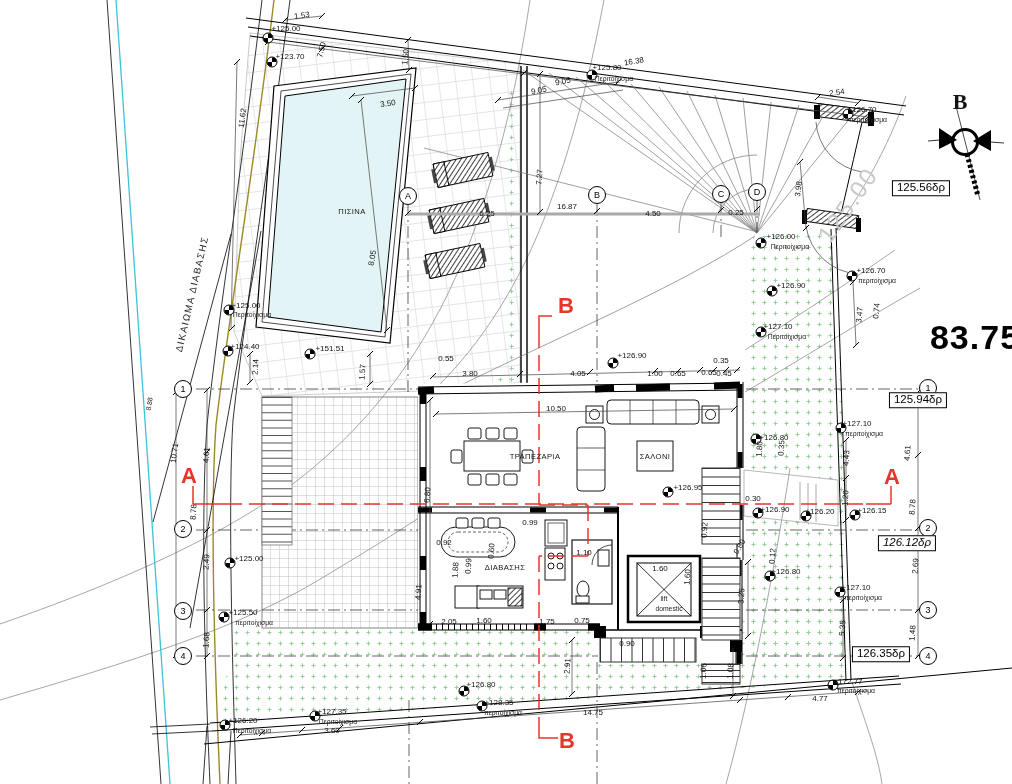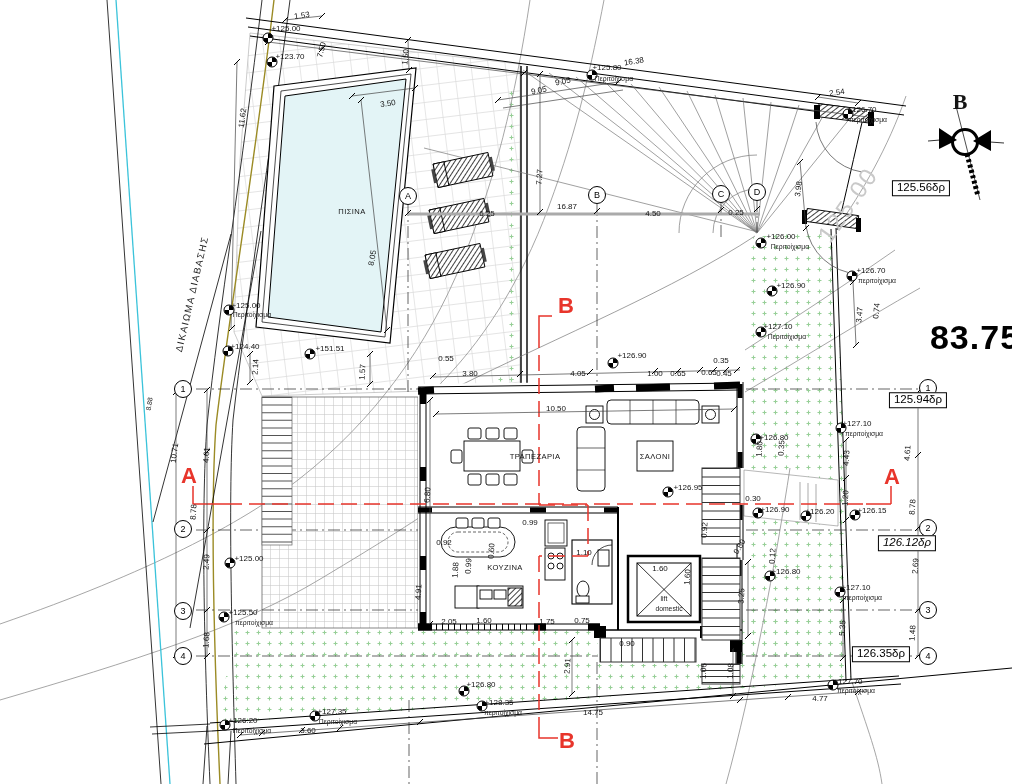--- a/index.html
+++ b/index.html
@@ -372,21 +372,21 @@
       <span class="lbl" style="left: 207px; top: 562px; transform: translate(-50%, -50%) rotate(-87deg);">2.49</span>
       <span class="lbl c-elev" style="left: 249px; top: 559px; transform: translate(-50%, -50%);">+125.00</span>
       <span class="lbl c-elev" style="left: 243px; top: 613px; transform: translate(-50%, -50%);">+125.50</span>
       <span class="lbl c-sm" style="left: 254px; top: 623px; transform: translate(-50%, -50%);">περιτοίχισμα</span>
       <span class="lbl" style="left: 207px; top: 640px; transform: translate(-50%, -50%) rotate(-87deg);">1.68</span>
       <span class="lbl" style="left: 556px; top: 409px; transform: translate(-50%, -50%);">10.50</span>
       <span class="lbl c-room" style="left: 493px; top: 457px; transform: translate(-50%, -50%); margin-left: 42px;">ΤΡΑΠΕΖΑΡΙΑ</span>
       <span class="lbl c-room" style="left: 655px; top: 457px; transform: translate(-50%, -50%);">ΣΑΛΟΝΙ</span>
       <span class="lbl c-elev" style="left: 688px; top: 488px; transform: translate(-50%, -50%);">+126.95</span>
       <span class="lbl" style="left: 428px; top: 495px; transform: translate(-50%, -50%) rotate(-87deg);">6.80</span>
-      <span class="lbl c-room" style="left: 505px; top: 568px; transform: translate(-50%, -50%);">ΚΟΥΖΙΝΑ</span>
+      <span class="lbl c-room" style="left: 505px; top: 568px; transform: translate(-50%, -50%);">ΔΙΑΒΑΣΗΣ</span>
       <span class="lbl" style="left: 444px; top: 543px; transform: translate(-50%, -50%);">0.92</span>
       <span class="lbl" style="left: 530px; top: 523px; transform: translate(-50%, -50%);">0.99</span>
       <span class="lbl" style="left: 469px; top: 566px; transform: translate(-50%, -50%) rotate(-87deg);">0.99</span>
       <span class="lbl" style="left: 456px; top: 570px; transform: translate(-50%, -50%) rotate(-87deg);">1.88</span>
       <span class="lbl" style="left: 584px; top: 553px; transform: translate(-50%, -50%);">1.10</span>
       <span class="lbl" style="left: 492px; top: 551px; transform: translate(-50%, -50%) rotate(-87deg);">0.60</span>
       <span class="lbl" style="left: 419px; top: 592px; transform: translate(-50%, -50%) rotate(-87deg);">4.91</span>
       <span class="lbl" style="left: 660px; top: 569px; transform: translate(-50%, -50%);">1.60</span>
       <span class="lbl" style="left: 688px; top: 577px; transform: translate(-50%, -50%) rotate(-87deg);">1.60</span>
       <span class="lbl c-sm" style="left: 664px; top: 599px; transform: translate(-50%, -50%);">lift</span>
@@ -424,21 +424,21 @@
       <span class="lbl c-elev" style="left: 481px; top: 685px; transform: translate(-50%, -50%);">+126.80</span>
       <span class="lbl c-elev" style="left: 499px; top: 703px; transform: translate(-50%, -50%);">+128.35</span>
       <span class="lbl c-sm" style="left: 503px; top: 713px; transform: translate(-50%, -50%);">περιτοίχισμα</span>
       <span class="lbl" style="left: 593px; top: 713px; transform: translate(-50%, -50%);">14.75</span>
       <span class="lbl c-red" style="left: 566px; top: 306px; transform: translate(-50%, -50%);">B</span>
       <span class="lbl c-red" style="left: 567px; top: 741px; transform: translate(-50%, -50%);">B</span>
       <span class="lbl c-elev" style="left: 243px; top: 721px; transform: translate(-50%, -50%);">+126.20</span>
       <span class="lbl c-sm" style="left: 252px; top: 731px; transform: translate(-50%, -50%);">Περιτοίχισμα</span>
       <span class="lbl c-elev" style="left: 332px; top: 712px; transform: translate(-50%, -50%);">+127.35</span>
       <span class="lbl c-sm" style="left: 338px; top: 722px; transform: translate(-50%, -50%);">Περιτοίχισμα</span>
-      <span class="lbl" style="left: 308px; top: 731px; transform: translate(-50%, -50%);">3.60</span>
-      <span class="lbl c-elev" style="left: 848px; top: 682px; transform: translate(-50%, -50%);">+127.70</span>
+      <span class="lbl" style="left: 332px; top: 731px; transform: translate(-50%, -50%);">3.60</span>
+      <span class="lbl c-elev" style="left: 848px; top: 682px; transform: translate(-50%, -50%);">+172.77</span>
       <span class="lbl c-sm" style="left: 856px; top: 691px; transform: translate(-50%, -50%);">περιτοίχισμα</span>
       <span class="lbl" style="left: 820px; top: 699px; transform: translate(-50%, -50%);">4.77</span>
       <span class="lbl" style="left: 731px; top: 671px; transform: translate(-50%, -50%) rotate(-87deg);">1.08</span>
       <span class="lbl" style="left: 704px; top: 671px; transform: translate(-50%, -50%) rotate(-87deg);">1.06</span>
     </div>
 
 </div>
 
 </body></html>

